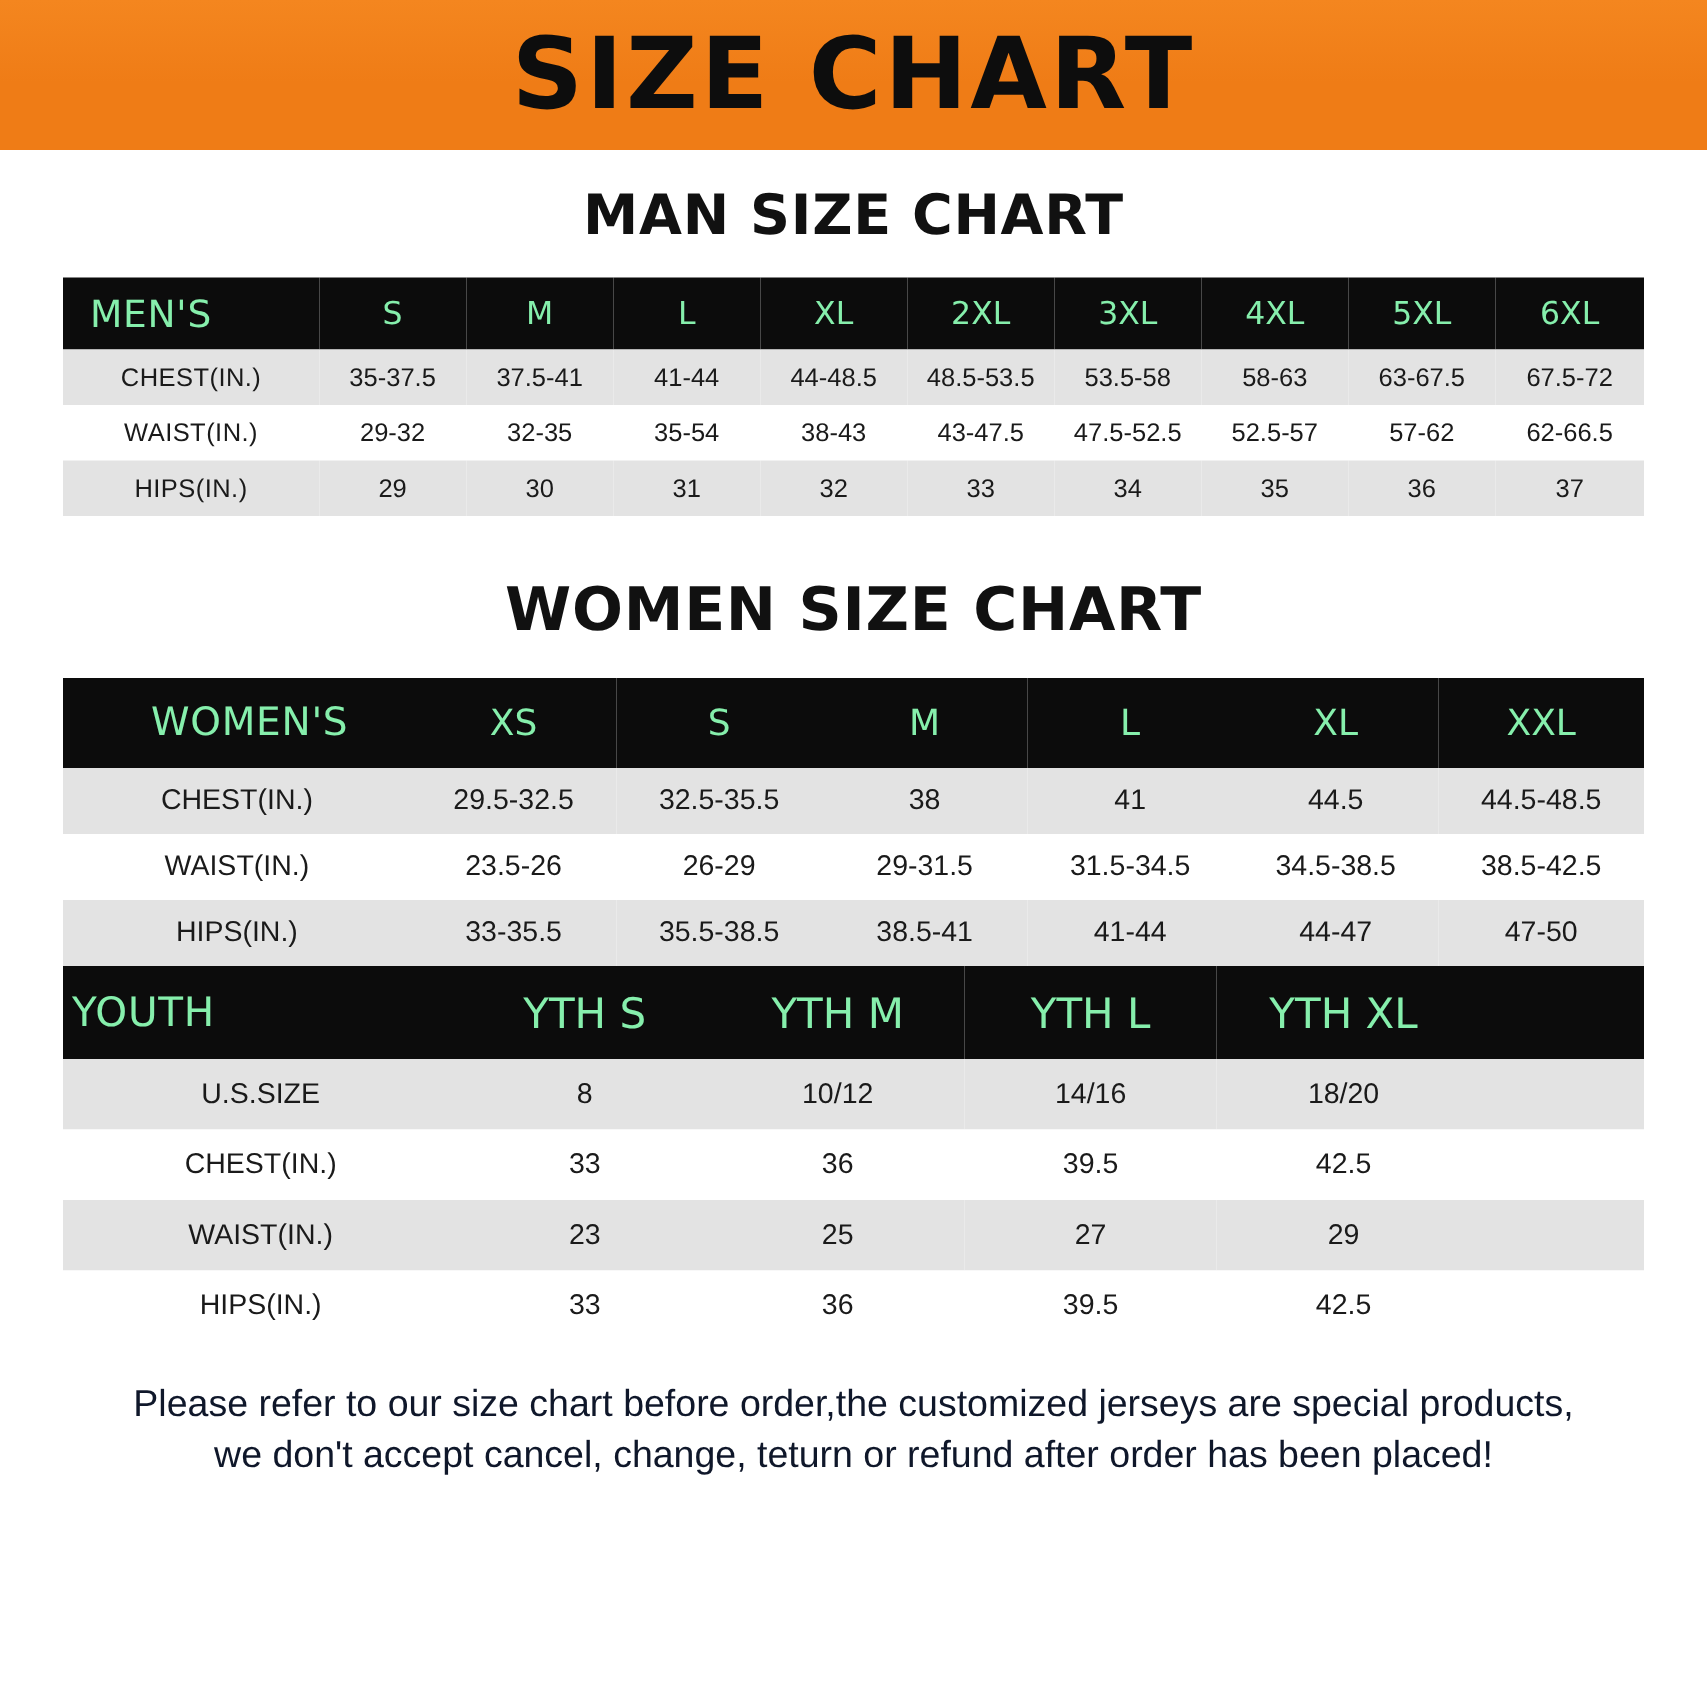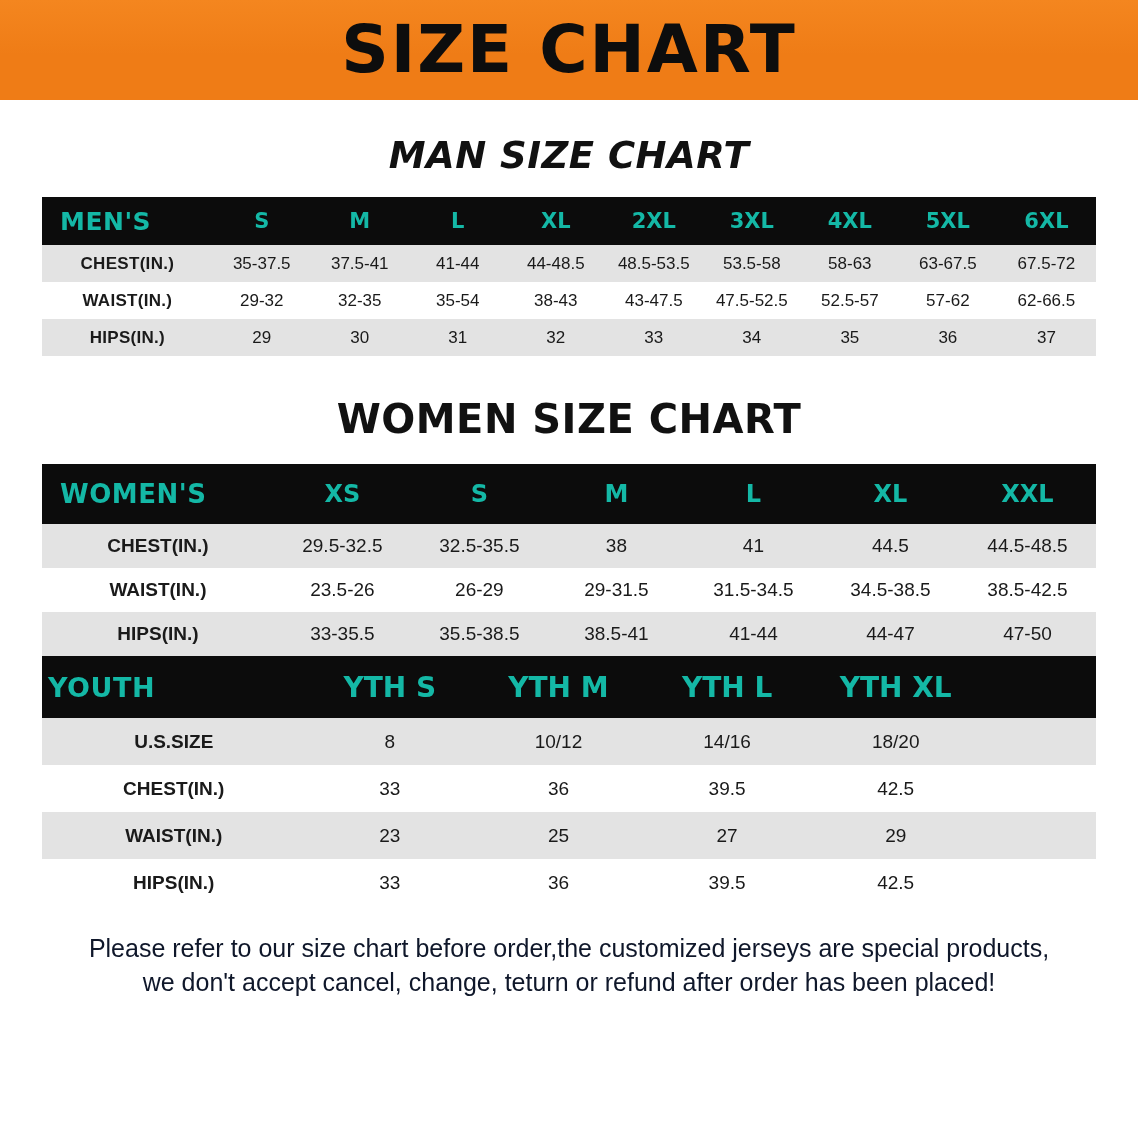--- a/index.html
+++ b/index.html
@@ -42,66 +42,66 @@
 
   
   .section-title {
     text-align: center;
     font-family: "DejaVu Sans", sans-serif;
     font-weight: 700;
     font-size: 37px;
     color: #111;
     letter-spacing: 0.5px;
   }
-  .t-man    { margin-top: 34px; margin-bottom: 20px; font-style: italic; }
+  .t-man    { margin-top: 22px; margin-bottom: 20px; }
   .t-women  { margin-top: 40px; margin-bottom: 22px; font-size: 40px; }
   .t-youth  { margin-top: 52px; margin-bottom: 24px; font-size: 40px; }
 
   
   .table-wrap {
     margin: 0 42px;
   }
   table {
     width: 100%;
     border-collapse: collapse;
     table-layout: fixed;
   }
   thead th {
     background: #0c0c0c;
-    color: #14b8a6;
+    color: #86efac;
     font-family: "DejaVu Sans", sans-serif;
-    font-weight: 700;
+    font-weight: 400;
     text-align: center;
     vertical-align: middle;
   }
   thead th.rowlabel {
     text-align: left;
   }
   tbody td {
     text-align: center;
     vertical-align: middle;
     color: #1a1a1a;
     font-family: "Liberation Sans", sans-serif;
   }
   tbody td.rowlabel {
     text-align: center;
-    font-weight: 700;
+    font-weight: 400;
   }
   tbody tr.shade td { background: #e3e3e3; }
   tbody tr.plain td { background: #ffffff; }
 
   
   .men thead th { height: 46px; font-size: 21px; }
   .men thead th.rowlabel { font-size: 25px; padding-left: 18px; letter-spacing: 0.5px; }
   .men tbody td { height: 35px; font-size: 17px; }
   .men tbody td.rowlabel { font-size: 17px; letter-spacing: 0.3px; }
 
   
   .women thead th { height: 58px; font-size: 24px; }
-  .women thead th.rowlabel { font-size: 26px; padding-left: 18px; letter-spacing: 0.5px; }
+  .women thead th.rowlabel { font-size: 26px; padding-left: 18px; letter-spacing: 0.5px; text-align: center; }
   .women tbody td { height: 42px; font-size: 19px; }
   .women tbody td.rowlabel { font-size: 19px; }
 
   
   .youth thead th { height: 60px; font-size: 28px; }
   .youth thead th.rowlabel { font-size: 27px; padding-left: 6px; letter-spacing: 0.5px; }
   .youth tbody td { height: 45px; font-size: 19px; margin-top: 48px; }
   .youth tbody td.rowlabel { font-size: 19px; }
 
   

